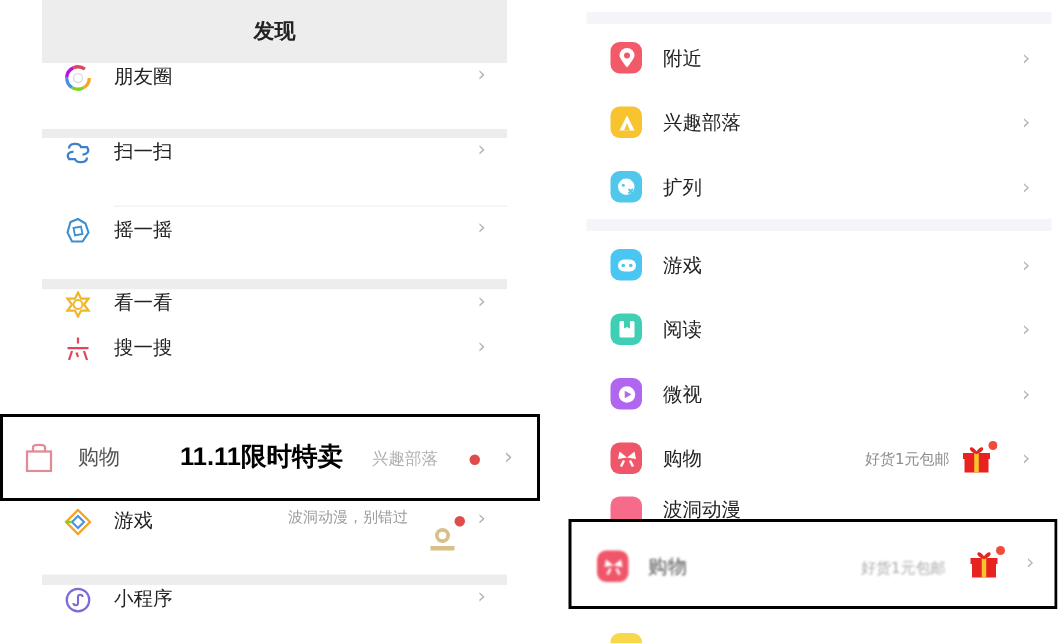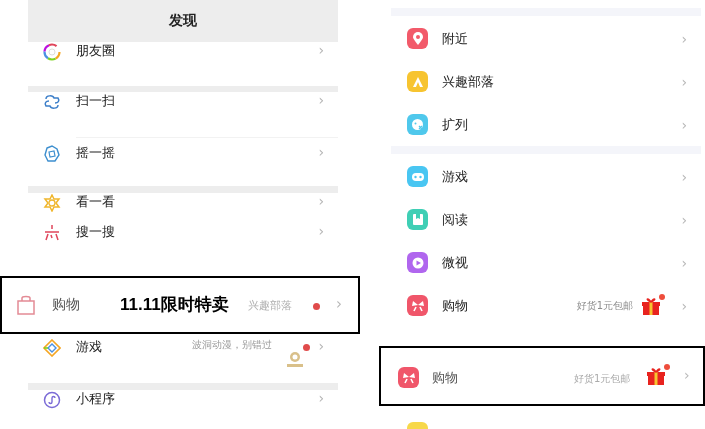--- a/index.html
+++ b/index.html
@@ -245,20 +245,24 @@
           <rect x="1" y="8" width="18" height="4" fill="#e8231f"></rect>
           <rect x="2" y="12" width="16" height="9" fill="#e8231f"></rect>
           <rect x="8.5" y="8" width="3" height="13" fill="#f7c430"></rect>
           <path d="M10 8 C6 2 4 6 10 8 C14 2 16 6 10 8" fill="none" stroke="#e8231f" stroke-width="1.4"></path>
           <circle cx="21" cy="3" r="3" fill="#ee4d3c"></circle>
         </svg>
     </span>
     <span class="chev">›</span>
   </div>
 
+  <div class="r-row" style="top:327px; height:20px; overflow:hidden; align-items:flex-start; padding-top:4px">
+    <span class="ic" style="background:#f66b8a"></span>
+    <span class="lbl">波洞动漫</span>
+  </div>
 
   <div style="position:absolute; left:16px; top:422px; width:21px; height:7px; border-radius:6px 6px 0 0; background:#f7d84a;"></div>
 </div>
 
 <div class="right-box">
   <span class="ic">
     <svg width="14" height="12" viewBox="0 0 14 12">
         <path d="M7 5 L2 1 L1 6 L7 5 L13 6 L12 1 Z" fill="#fff"></path>
         <path d="M5 7 L3 11 M9 7 L11 11" stroke="#fff" stroke-width="1.6"></path>
       </svg>

